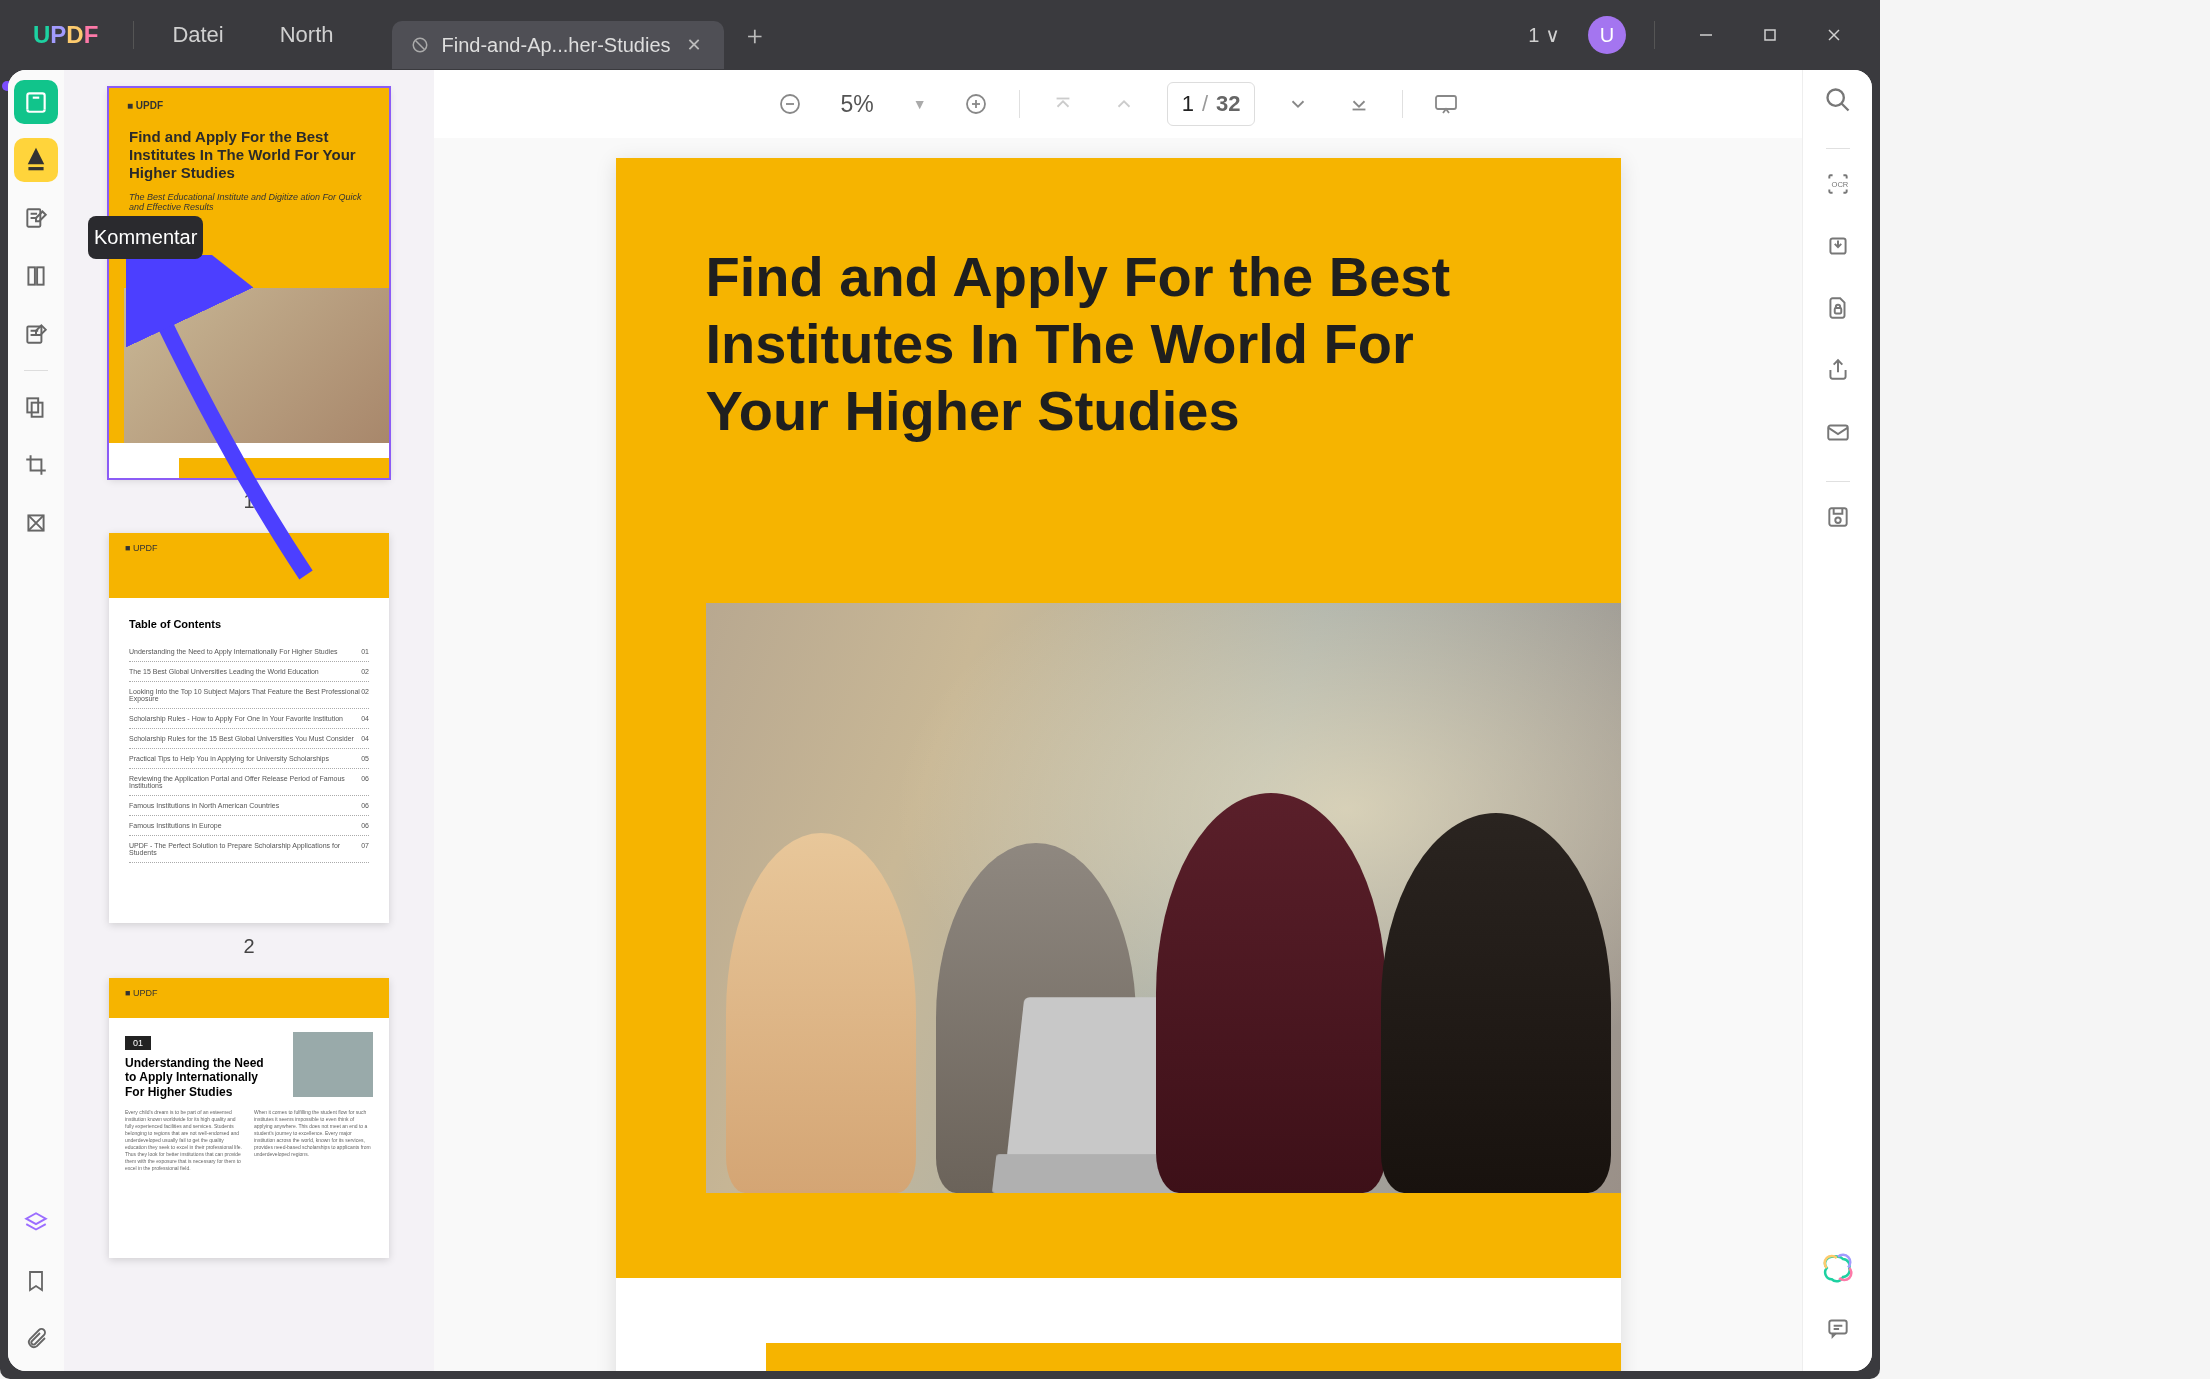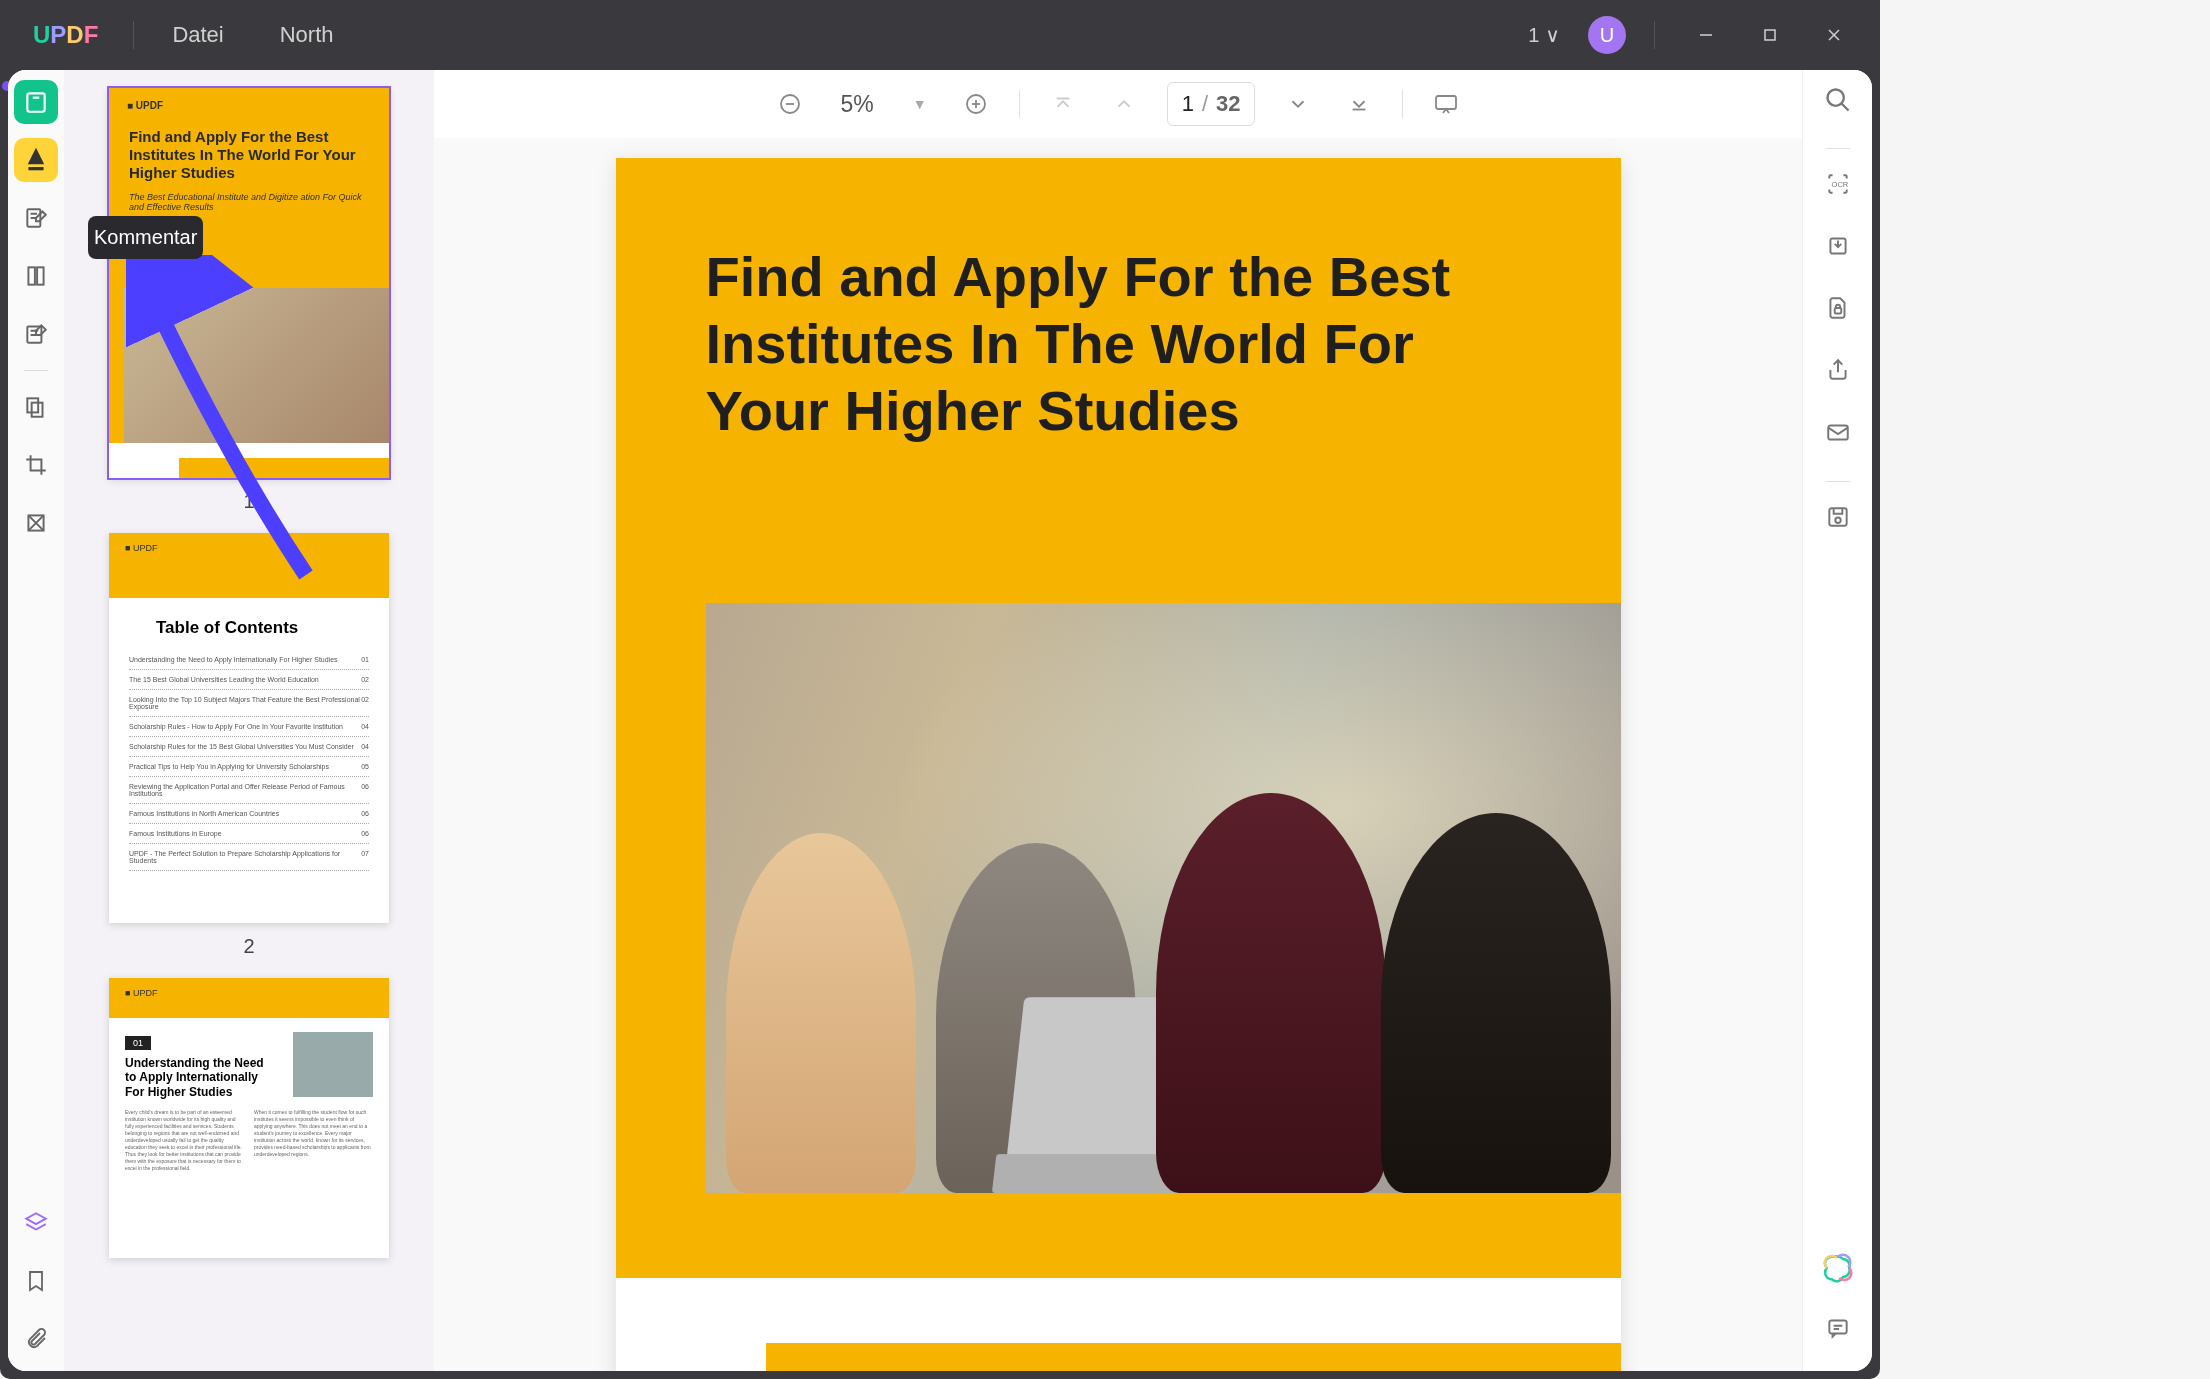--- a/index.html
+++ b/index.html
@@ -46,21 +46,21 @@
 .thumb1-logo { position:absolute; top:12px; left:18px; font-size:10px; color:#333; font-weight:600;}
 .thumb1-title { padding: 40px 20px 10px; font-size: 15px; font-weight: 700; color: #2a2a2a; line-height: 1.2; }
 .thumb1-sub { padding: 0 20px; font-size: 9px; color: #333; font-style: italic; }
 .thumb1-img { position:absolute; bottom:35px; left:15px; right:0; height:155px; background: linear-gradient(135deg,#c9b896,#a8876b); }
 .thumb1-bottom { position:absolute; bottom:0; left:0; right:0; height:35px; background:#fff;}
 .thumb1-bottom::before { content:""; position:absolute; bottom:0; right:0; width:75%; height:20px; background:#f6b400;}
 
 .thumb2 { height: 390px; }
 .thumb2-head { height:65px; background:#f6b400; position:relative;}
 .thumb2-head-logo { position:absolute; top:10px; left:16px; font-size:9px; color:#333;}
-.thumb2-toc-title { padding: 20px 20px 12px; font-size: 17px; font-weight: 700; margin-left: 27px; }
+.thumb2-toc-title { padding: 20px 20px 12px; font-size: 11px; font-weight: 700; }
 .thumb2-toc-line { margin: 0 20px; border-bottom: 1px dotted #aaa; padding: 6px 0; display: flex; justify-content: space-between; font-size: 7px; color: #555; }
 
 .thumb3 { height: 280px; }
 .thumb3-head { height:40px; background:#f6b400; position:relative;}
 .thumb3-body { padding: 14px 16px; }
 .thumb3-badge { background:#222; color:#fff; font-size:9px; padding:2px 8px; display:inline-block;}
 .thumb3-title { font-size:12px; font-weight:700; margin-top:6px; line-height:1.2; max-width:140px;}
 .thumb3-cols { display:flex; gap:10px; margin-top:10px;}
 .thumb3-col { flex:1; font-size:5px; color:#666; line-height:1.4;}
 .thumb3-img { width:80px; height:65px; background:#9aa; float:right; margin-left:8px; margin-bottom:4px;}
@@ -101,20 +101,33 @@
 </head>
 <body>
 
 <div class="app-container">
   <div class="left-dot"></div>
   <div class="titlebar">
     <div class="logo"><span class="l1">U</span><span class="l2">P</span><span class="l3">D</span><span class="l4">F</span></div>
     <div class="titlebar-div"></div>
     <div class="menu-item">Datei</div>
     <div class="menu-item">North</div>
+    <div class="tabs-area">
+      <div class="tab">
+        <span class="tab-icon">
+          <svg width="18" height="18" viewBox="0 0 24 24" fill="none" stroke="currentColor" stroke-width="2">
+              <circle cx="12" cy="12" r="9"></circle>
+              <path d="M6 6l12 12"></path>
+            </svg>
+        </span>
+        <span class="tab-title">Find-and-Ap...her-Studies</span>
+        <span class="tab-close">✕</span>
+      </div>
+      <div class="tab-add">＋</div>
+    </div>
     <div class="titlebar-right">
       <div class="win-count">
           <span>1</span>
           <span>∨</span>
         </div>
       <div class="avatar">U</div>
       <div class="titlebar-div"></div>
       <div class="win-ctrl">
           <svg width="16" height="16" viewBox="0 0 16 16">
             <line x1="2" y1="8" x2="14" y2="8" stroke="currentColor" stroke-width="1.5"></line>

